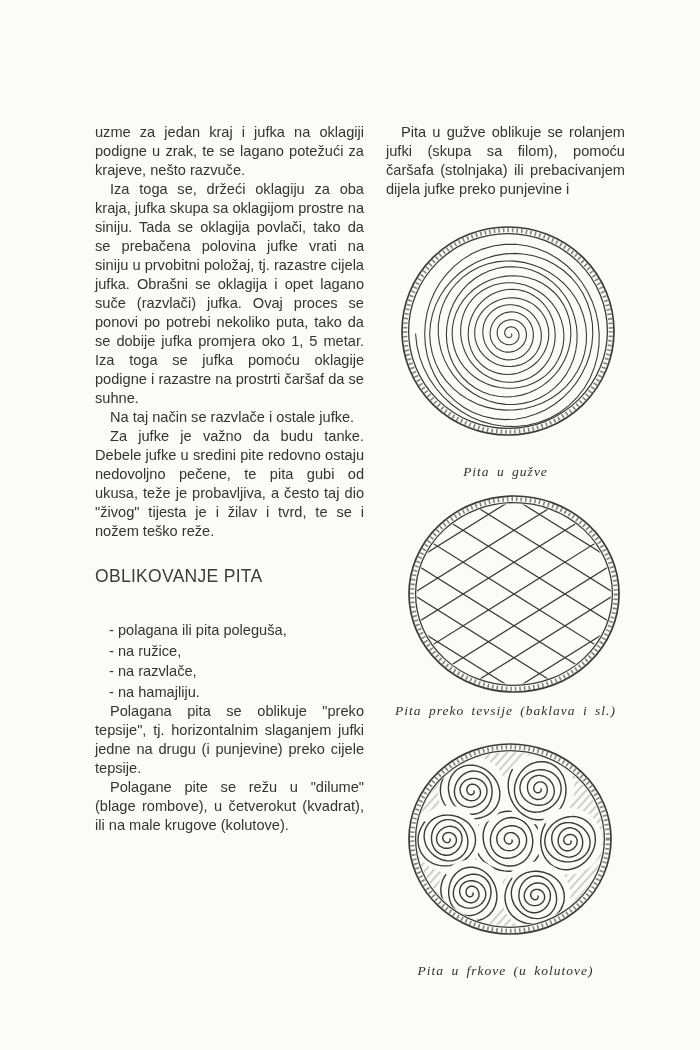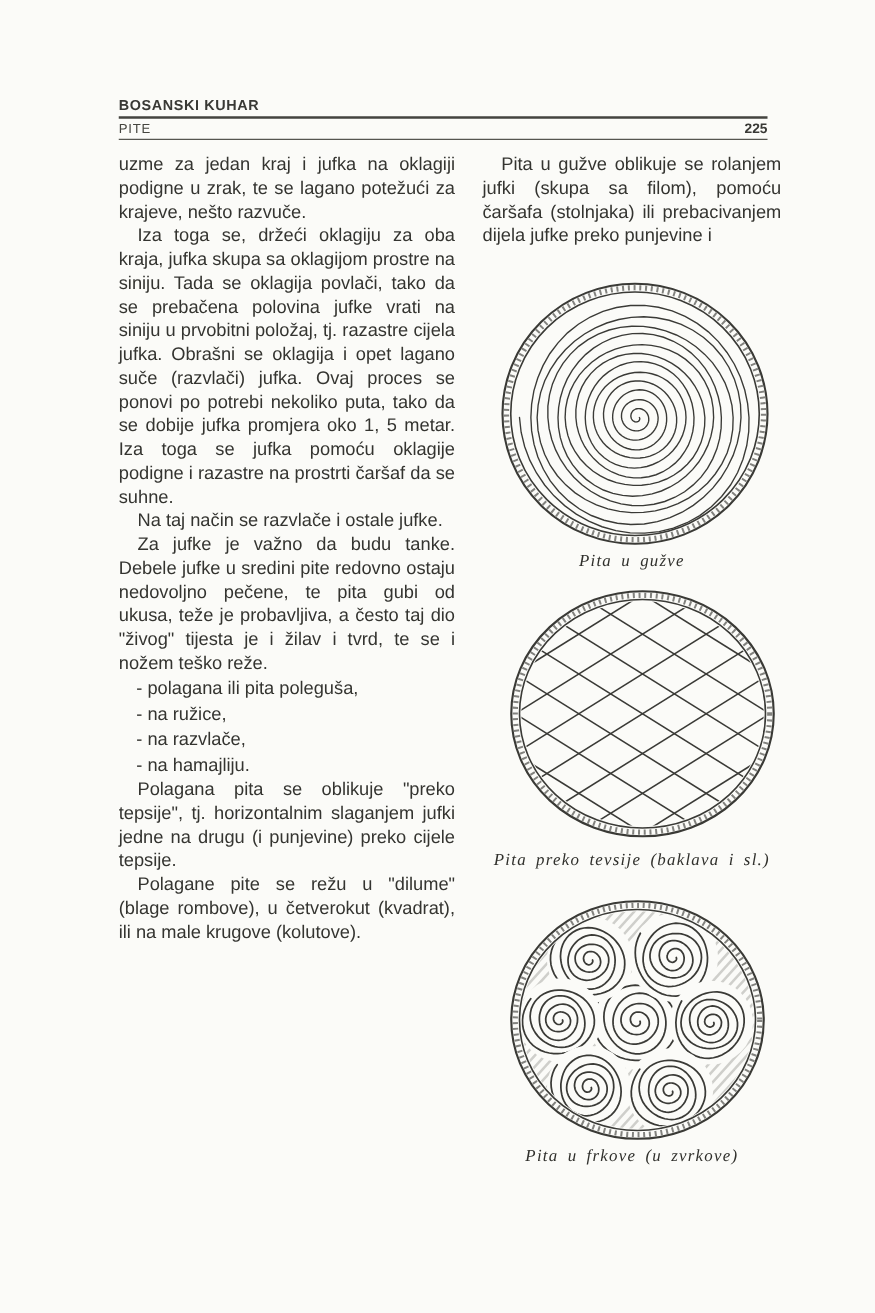--- a/index.html
+++ b/index.html
@@ -23,41 +23,35 @@
              margin:26px 0 34px;}
   .list{line-height:20.5px;padding-left:14px;text-align:left;}
   .list div{white-space:nowrap;}
   
   figure{margin:0;text-align:center;}
   figure svg{display:block;margin:0 auto;position:relative;}
   #fig1{margin-top:25px;left:2px;}
   #fig2{margin-top:13px;left:8px;}
   #fig3{margin-top:21px;left:4px;}
   figcaption{font-family:"Liberation Serif",serif;font-style:italic;font-size:13.5px;
-             letter-spacing:1px;word-spacing:3px;color:#30302c;margin-top:1px;}
+             letter-spacing:1px;word-spacing:3px;color:#30302c;margin-top:24px;}
   .cap2{margin-top:7px;}
 </style>
 </head>
 <body>
 
 <div class="page">
 
-  <div class="hdr">
-    <div class="book-title">BOSANSKI KUHAR</div>
-    <div class="subhead">
-      <span class="section">PITE</span>
-      <span class="pagenum">225</span>
-    </div>
-  </div>
 
   <div class="col col-left">
     <p class="cont">uzme za jedan kraj i jufka na oklagiji podigne u zrak, te se lagano potežući za krajeve, nešto razvuče.</p>
     <p>Iza toga se, držeći oklagiju za oba kraja, jufka skupa sa oklagijom prostre na siniju. Tada se oklagija povlači, tako da se prebačena polovina jufke vrati na siniju u prvobitni položaj, tj. razastre cijela jufka. Obrašni se oklagija i opet lagano suče (razvlači) jufka. Ovaj proces se ponovi po potrebi nekoliko puta, tako da se dobije jufka promjera oko 1, 5 metar. Iza toga se jufka pomoću oklagije podigne i razastre na prostrti čaršaf da se suhne.</p>
     <p>Na taj način se razvlače i ostale jufke.</p>
     <p>Za jufke je važno da budu tanke. Debele jufke u sredini pite redovno ostaju nedovoljno pečene, te pita gubi od ukusa, teže je probavljiva, a često taj dio "živog" tijesta je i žilav i tvrd, te se i nožem teško reže.</p>
+    <h2 class="heading">OBLIKOVANJE PITA</h2>
     <div class="list">
       <div>- polagana ili pita poleguša,</div>
       <div>- na ružice,</div>
       <div>- na razvlače,</div>
       <div>- na hamajliju.</div>
     </div>
     <p>Polagana pita se oblikuje "preko tepsije", tj. horizontalnim slaganjem jufki jedne na drugu (i punjevine) preko cijele tepsije.</p>
     <p>Polagane pite se režu u "dilume" (blage rombove), u četverokut (kvadrat), ili na male krugove (kolutove).</p>
   </div>
 
@@ -167,17 +161,17 @@
             <circle cx="43" cy="98" r="33.5" fill="#fbfbf8"></circle>
             <path d="M45.0,98.0L45.1,98.3L45.2,98.6L45.2,98.9L45.2,99.2L45.1,99.5L45.0,99.9L44.8,100.2L44.6,100.5L44.3,100.8L44.0,101.1L43.6,101.3L43.2,101.5L42.8,101.6L42.3,101.6L41.8,101.6L41.3,101.5L40.9,101.4L40.4,101.2L39.9,100.9L39.5,100.5L39.1,100.1L38.7,99.7L38.4,99.2L38.1,98.6L37.9,98.0L37.8,97.3L37.8,96.7L37.8,96.0L38.0,95.3L38.3,94.6L38.7,93.9L39.1,93.3L39.7,92.8L40.4,92.4L41.1,92.0L41.8,91.8L42.6,91.6L43.4,91.5L44.2,91.6L45.1,91.7L45.9,91.9L46.7,92.2L47.5,92.6L48.3,93.1L49.0,93.6L49.7,94.3L50.3,95.1L50.8,96.0L51.1,97.0L51.4,98.0L51.4,99.1L51.3,100.1L51.1,101.2L50.7,102.2L50.1,103.2L49.5,104.1L48.7,104.9L47.8,105.5L46.8,106.1L45.8,106.6L44.7,106.9L43.6,107.2L42.4,107.3L41.2,107.3L40.0,107.2L38.8,107.0L37.6,106.6L36.4,106.0L35.3,105.3L34.2,104.4L33.4,103.3L32.6,102.1L32.1,100.8L31.7,99.4L31.6,98.0L31.6,96.6L31.9,95.1L32.3,93.8L33.0,92.5L33.7,91.3L34.6,90.1L35.6,89.1L36.8,88.2L38.0,87.4L39.3,86.6L40.7,86.1L42.2,85.6L43.8,85.4L45.4,85.3L47.1,85.5L48.7,85.8L50.3,86.5L51.8,87.3L53.2,88.4L54.4,89.7L55.4,91.2L56.1,92.8L56.7,94.5L57.0,96.2L57.0,98.0L56.9,99.8L56.5,101.5L56.0,103.2L55.3,104.8L54.5,106.3L53.5,107.8L52.3,109.2L51.0,110.5L49.4,111.7L47.8,112.7L46.0,113.5L44.0,114.0L42.0,114.3L39.9,114.2L37.9,113.8L35.9,113.2L34.0,112.2L32.3,110.9L30.8,109.5L29.5,107.8L28.5,106.0L27.6,104.1L27.0,102.1L26.7,100.1L26.5,98.0L26.5,95.9L26.7,93.8L27.2,91.7L27.8,89.7L28.7,87.6L29.9,85.7L31.3,83.9L33.0,82.3L35.0,80.9L37.1,79.8L39.4,79.0L41.8,78.6L44.2,78.6L46.6,78.9L49.0,79.5L51.2,80.5L53.3,81.8L55.2,83.3L56.9,85.0L58.3,86.9L59.6,88.9L60.7,91.0L61.6,93.2L62.3,95.6L62.7,98.0L62.9,100.5L62.8,103.1L62.4,105.7L61.6,108.2L60.4,110.6L58.9,112.9L57.0,114.9L54.9,116.7L52.4,118.1L49.8,119.1L47.1,119.7L44.4,119.9L41.6,119.8L38.9,119.3L36.3,118.5L33.9,117.4L31.5,116.1L29.3,114.6L27.2,112.8L25.3,110.9L23.6,108.7L22.1,106.3L20.8,103.7L19.9,100.9L19.3,98.0L19.1,95.0L19.4,91.9L20.1,88.9L21.3,86.1L22.9,83.4L24.9,81.0L27.2,78.9L29.8,77.2L32.6,75.9L35.5,74.9L38.5,74.3L41.5,74.1L44.5,74.1L47.5,74.5L50.4,75.1L53.3,76.0L56.2,77.3L58.9,78.8L61.5,80.6L63.9,82.8L66.0,85.4L67.8,88.2L69.2,91.3L70.1,94.6L70.5,98.0L70.4,101.5L69.7,104.9L68.5,108.1L66.9,111.2L64.9,113.9L62.6,116.4L60.0,118.6L57.2,120.4L54.2,121.9L51.2,123.1L48.0,124.0L44.7,124.6L41.3,124.9L37.9,124.9L34.4,124.4L31.0,123.6L27.6,122.3L24.4,120.5L21.4,118.3L18.8,115.6L16.6,112.5L14.9,109.1L13.7,105.5L13.1,101.8L13.0,98.0L13.4,94.3L14.4,90.7L15.8,87.2L17.5,84.0L19.6,81.0" fill="none" stroke="#3a3a36" stroke-width="1.4" stroke-linecap="round"></path>
             <circle cx="164" cy="100" r="33.5" fill="#fbfbf8"></circle>
             <path d="M166.0,100.0L166.1,100.3L166.2,100.6L166.2,100.9L166.2,101.2L166.1,101.5L166.0,101.9L165.8,102.2L165.6,102.5L165.3,102.8L165.0,103.0L164.6,103.2L164.2,103.4L163.8,103.5L163.3,103.6L162.8,103.6L162.3,103.5L161.8,103.4L161.3,103.2L160.9,102.9L160.4,102.6L160.0,102.2L159.6,101.8L159.2,101.2L159.0,100.6L158.8,100.0L158.7,99.3L158.8,98.7L158.9,98.0L159.1,97.3L159.4,96.7L159.8,96.1L160.3,95.5L160.9,95.0L161.5,94.6L162.1,94.2L162.8,93.9L163.6,93.7L164.4,93.5L165.2,93.5L166.1,93.5L167.0,93.6L167.9,93.9L168.7,94.3L169.5,94.8L170.3,95.5L170.9,96.2L171.4,97.1L171.8,98.0L172.1,99.0L172.2,100.0L172.1,101.0L172.0,102.1L171.7,103.1L171.3,104.0L170.8,104.9L170.2,105.8L169.5,106.6L168.7,107.4L167.8,108.1L166.8,108.7L165.8,109.2L164.6,109.6L163.4,109.8L162.1,109.8L160.8,109.7L159.6,109.4L158.4,108.9L157.2,108.2L156.2,107.3L155.3,106.3L154.5,105.2L154.0,104.0L153.5,102.7L153.3,101.4L153.2,100.0L153.2,98.6L153.4,97.3L153.7,95.9L154.2,94.6L154.8,93.3L155.5,92.1L156.4,90.9L157.5,89.8L158.7,88.8L160.1,88.0L161.6,87.4L163.2,87.0L164.8,86.8L166.5,86.9L168.1,87.3L169.7,87.8L171.2,88.7L172.5,89.7L173.8,90.8L174.8,92.2L175.7,93.6L176.4,95.1L177.0,96.7L177.4,98.3L177.6,100.0L177.7,101.7L177.6,103.5L177.3,105.3L176.8,107.0L176.1,108.8L175.1,110.4L173.9,111.9L172.4,113.3L170.8,114.4L168.9,115.2L167.0,115.8L165.0,116.1L163.0,116.1L161.0,115.8L159.1,115.2L157.2,114.4L155.5,113.4L153.9,112.2L152.4,110.9L151.1,109.4L149.9,107.7L148.9,106.0L148.0,104.1L147.3,102.1L146.9,100.0L146.7,97.8L146.8,95.6L147.2,93.3L147.9,91.2L149.0,89.1L150.4,87.2L152.0,85.5L153.9,84.1L156.0,83.0L158.2,82.2L160.5,81.7L162.8,81.6L165.2,81.6L167.4,82.0L169.7,82.6L171.8,83.4L173.9,84.4L175.9,85.6L177.8,87.0L179.6,88.7L181.2,90.6L182.5,92.7L183.7,94.9L184.5,97.4L185.0,100.0L185.0,102.7L184.7,105.3L184.0,107.9L182.8,110.4L181.3,112.6L179.6,114.6L177.5,116.4L175.3,117.8L172.9,119.0L170.4,119.8L167.9,120.4L165.3,120.8L162.7,120.9L160.0,120.7L157.4,120.3L154.8,119.6L152.2,118.6L149.7,117.3L147.4,115.6L145.2,113.6L143.4,111.3L141.8,108.8L140.7,106.0L140.0,103.0L139.8,100.0L140.1,97.0L140.7,94.0L141.8,91.2L143.2,88.6L145.0,86.2L146.9,84.0L149.1,82.0L151.5,80.3L154.1,78.9L156.7,77.6L159.5,76.7L162.5,76.0L165.5,75.6L168.7,75.5L171.8,75.9L175.0,76.7L178.0,77.9L180.9,79.6L183.5,81.7L185.7,84.2L187.6,87.0L189.0,90.1L189.9,93.4L190.3,96.7L190.3,100.0L189.9,103.3L189.1,106.5L188.0,109.5L186.6,112.4L184.9,115.2L182.9,117.8L180.7,120.2L178.2,122.4L175.5,124.3L172.5,126.0L169.2,127.3L165.8,128.2L162.2,128.7L158.6,128.6L154.9,127.9L151.4,126.7L148.1,125.0L145.2,122.8L142.6,120.1L140.4,117.2L138.6,114.0L137.3,110.6L136.4,107.1L135.9,103.6L135.7,100.0L136.0,96.5L136.5,92.9L137.4,89.5L138.7,86.1L140.3,82.8" fill="none" stroke="#3a3a36" stroke-width="1.4" stroke-linecap="round"></path>
             <circle cx="66" cy="152" r="33.5" fill="#fbfbf8"></circle>
             <path d="M68.0,152.0L68.1,152.3L68.2,152.6L68.2,152.9L68.2,153.2L68.1,153.5L68.0,153.8L67.8,154.2L67.6,154.5L67.3,154.8L67.0,155.1L66.6,155.3L66.2,155.5L65.8,155.6L65.3,155.7L64.8,155.7L64.3,155.7L63.8,155.5L63.3,155.3L62.8,155.0L62.4,154.6L62.0,154.2L61.7,153.7L61.4,153.2L61.2,152.6L61.1,152.0L61.0,151.4L61.0,150.7L61.1,150.1L61.3,149.4L61.5,148.7L61.8,148.1L62.2,147.5L62.7,146.9L63.3,146.3L64.0,145.9L64.8,145.5L65.6,145.3L66.4,145.2L67.3,145.2L68.2,145.3L69.0,145.6L69.8,146.0L70.6,146.5L71.3,147.0L71.9,147.7L72.5,148.4L72.9,149.3L73.3,150.1L73.6,151.0L73.9,152.0L74.0,153.0L74.0,154.0L73.9,155.1L73.6,156.2L73.2,157.2L72.6,158.2L71.9,159.1L71.0,159.9L70.0,160.6L69.0,161.1L67.8,161.5L66.6,161.7L65.4,161.7L64.2,161.6L63.0,161.3L61.8,160.9L60.7,160.3L59.7,159.6L58.7,158.9L57.8,158.0L57.0,157.0L56.2,155.9L55.6,154.7L55.1,153.4L54.8,152.0L54.6,150.6L54.7,149.1L55.0,147.6L55.4,146.2L56.1,144.8L57.0,143.6L58.1,142.5L59.4,141.6L60.7,140.8L62.2,140.3L63.7,139.9L65.2,139.7L66.8,139.7L68.3,139.8L69.8,140.2L71.4,140.6L72.8,141.2L74.3,142.0L75.6,143.0L76.9,144.1L78.0,145.4L79.0,146.8L79.8,148.4L80.4,150.2L80.7,152.0L80.7,153.9L80.5,155.7L80.0,157.5L79.2,159.2L78.1,160.8L76.9,162.2L75.5,163.5L74.0,164.5L72.3,165.4L70.6,166.1L68.8,166.6L66.9,167.0L65.0,167.1L63.1,167.1L61.2,166.9L59.2,166.4L57.3,165.7L55.4,164.8L53.7,163.6L52.1,162.1L50.8,160.4L49.7,158.5L48.9,156.4L48.4,154.2L48.3,152.0L48.5,149.8L49.0,147.6L49.7,145.6L50.7,143.6L52.0,141.8L53.4,140.1L54.9,138.6L56.7,137.3L58.5,136.1L60.5,135.1L62.6,134.2L64.8,133.6L67.2,133.3L69.6,133.2L72.0,133.5L74.4,134.1L76.7,135.1L78.9,136.4L80.8,138.1L82.5,140.0L83.9,142.2L84.9,144.5L85.6,147.0L85.9,149.5L86.0,152.0L85.7,154.5L85.2,156.9L84.4,159.3L83.4,161.6L82.2,163.8L80.8,165.9L79.1,167.8L77.2,169.6L75.0,171.2L72.7,172.6L70.1,173.6L67.4,174.3L64.6,174.6L61.7,174.5L58.9,173.9L56.2,172.9L53.6,171.5L51.3,169.7L49.3,167.7L47.6,165.4L46.2,162.9L45.1,160.3L44.4,157.6L43.9,154.8L43.7,152.0L43.7,149.2L44.1,146.4L44.7,143.6L45.6,140.8L46.8,138.1L48.4,135.5L50.4,133.1L52.7,131.0L55.2,129.2L58.1,127.7L61.2,126.8L64.4,126.3L67.6,126.3L70.8,126.8L73.9,127.7L76.8,129.0L79.5,130.7L81.9,132.7L84.1,135.0L86.0,137.4L87.7,140.1L89.1,142.8L90.3,145.8L91.1,148.8L91.7,152.0L91.9,155.3L91.7,158.6L91.1,162.0L90.1,165.2L88.5,168.4L86.5,171.3L84.1,173.9L81.3,176.0L78.1,177.8L74.8,179.0L71.3,179.8L67.8,180.0L64.3,179.8L60.8,179.1L57.5,178.1L54.4,176.7L51.4,175.0L48.6,173.0L46.0,170.8L43.5,168.3L41.4,165.5L39.5,162.5L37.9,159.2L36.7,155.7L36.0,152.0L35.8,148.2L36.2,144.3L37.2,140.6L38.7,137.0L40.8,133.7" fill="none" stroke="#3a3a36" stroke-width="1.4" stroke-linecap="round"></path>
             <circle cx="131" cy="155" r="34.5" fill="#fbfbf8"></circle>
             <path d="M133.0,155.0L133.1,155.3L133.2,155.6L133.2,155.9L133.2,156.2L133.1,156.6L133.0,156.9L132.9,157.2L132.6,157.6L132.4,157.9L132.0,158.2L131.6,158.4L131.2,158.5L130.8,158.7L130.3,158.7L129.8,158.7L129.3,158.6L128.8,158.4L128.3,158.2L127.9,157.9L127.4,157.6L127.0,157.2L126.6,156.7L126.3,156.2L126.0,155.6L125.8,155.0L125.7,154.3L125.7,153.6L125.7,152.9L125.9,152.2L126.2,151.5L126.6,150.8L127.1,150.2L127.6,149.7L128.3,149.3L129.0,148.9L129.8,148.6L130.6,148.5L131.4,148.4L132.3,148.4L133.1,148.5L134.0,148.7L134.8,149.0L135.6,149.4L136.4,149.9L137.2,150.5L137.9,151.2L138.5,152.0L139.0,153.0L139.3,153.9L139.6,155.0L139.6,156.1L139.6,157.2L139.3,158.3L138.9,159.3L138.3,160.3L137.6,161.2L136.8,162.0L135.9,162.7L134.9,163.3L133.9,163.8L132.8,164.2L131.6,164.4L130.4,164.6L129.2,164.6L127.9,164.5L126.7,164.2L125.4,163.8L124.2,163.2L123.0,162.5L122.0,161.5L121.1,160.5L120.3,159.2L119.8,157.9L119.4,156.5L119.2,155.0L119.3,153.5L119.6,152.1L120.0,150.7L120.7,149.3L121.5,148.1L122.4,146.9L123.4,145.8L124.6,144.9L125.8,144.0L127.2,143.3L128.7,142.7L130.2,142.2L131.8,142.0L133.5,141.9L135.2,142.1L136.9,142.5L138.5,143.1L140.1,144.0L141.5,145.2L142.7,146.5L143.7,148.0L144.5,149.7L145.1,151.4L145.4,153.2L145.4,155.0L145.3,156.8L145.0,158.6L144.4,160.3L143.7,162.0L142.9,163.6L141.8,165.2L140.6,166.6L139.2,168.0L137.7,169.1L135.9,170.2L134.0,171.0L132.0,171.5L129.9,171.8L127.8,171.7L125.7,171.3L123.7,170.6L121.7,169.6L120.0,168.3L118.4,166.8L117.1,165.1L116.0,163.2L115.2,161.3L114.5,159.2L114.1,157.1L113.9,155.0L114.0,152.8L114.2,150.7L114.6,148.5L115.3,146.4L116.3,144.3L117.5,142.3L119.0,140.4L120.7,138.8L122.7,137.4L124.9,136.2L127.3,135.4L129.7,135.0L132.3,135.0L134.8,135.3L137.2,136.0L139.5,137.0L141.6,138.3L143.5,139.8L145.3,141.6L146.8,143.5L148.2,145.6L149.3,147.7L150.2,150.1L151.0,152.5L151.4,155.0L151.6,157.6L151.5,160.3L151.0,162.9L150.2,165.5L149.0,168.0L147.4,170.4L145.5,172.5L143.2,174.3L140.7,175.7L138.1,176.7L135.3,177.4L132.4,177.6L129.6,177.4L126.8,177.0L124.1,176.1L121.6,175.1L119.1,173.7L116.8,172.1L114.7,170.3L112.7,168.3L110.9,166.0L109.3,163.6L108.1,160.9L107.1,158.0L106.5,155.0L106.3,151.9L106.6,148.7L107.4,145.6L108.6,142.7L110.3,139.9L112.3,137.5L114.7,135.3L117.4,133.6L120.3,132.2L123.3,131.2L126.3,130.6L129.4,130.3L132.6,130.3L135.6,130.7L138.7,131.3L141.7,132.3L144.6,133.5L147.5,135.1L150.1,137.0L152.6,139.3L154.8,141.9L156.6,144.9L158.0,148.1L158.9,151.5L159.3,155.0L159.2,158.6L158.5,162.1L157.3,165.4L155.7,168.6L153.6,171.4L151.2,174.0L148.6,176.2L145.7,178.1L142.6,179.7L139.4,181.0L136.1,181.9L132.7,182.6L129.2,182.9L125.7,182.8L122.1,182.4L118.5,181.5L115.1,180.1L111.8,178.3L108.7,175.9L106.0,173.2L103.7,170.0L102.0,166.5L100.8,162.8L100.1,158.9L100.0,155.0L100.5,151.1L101.5,147.4L102.9,143.9L104.7,140.5L106.8,137.4" fill="none" stroke="#3a3a36" stroke-width="1.4" stroke-linecap="round"></path>
           </g>
         </svg>
-      <figcaption>Pita u frkove (u zvrkove)</figcaption>
+      <figcaption>Pita u frkove (u kolutove)</figcaption>
     </figure>
   </div>
 
 </div>
 
 </body></html>

